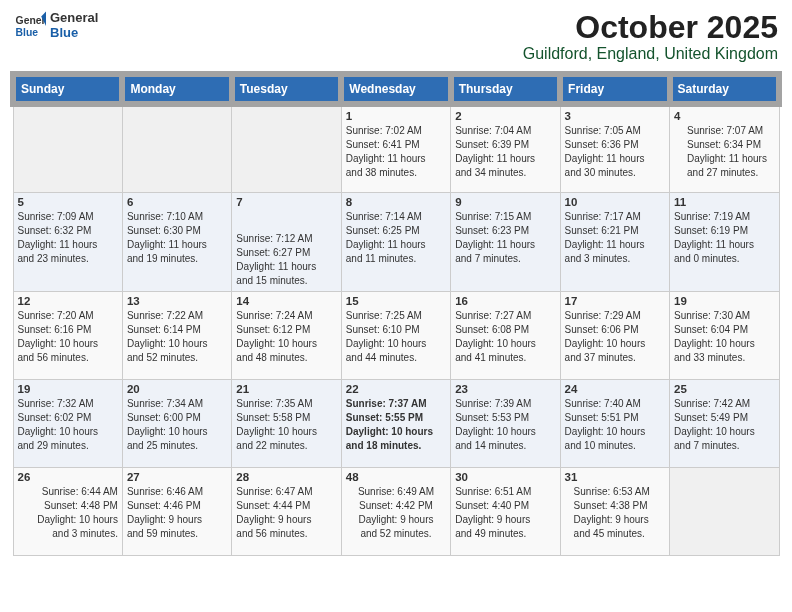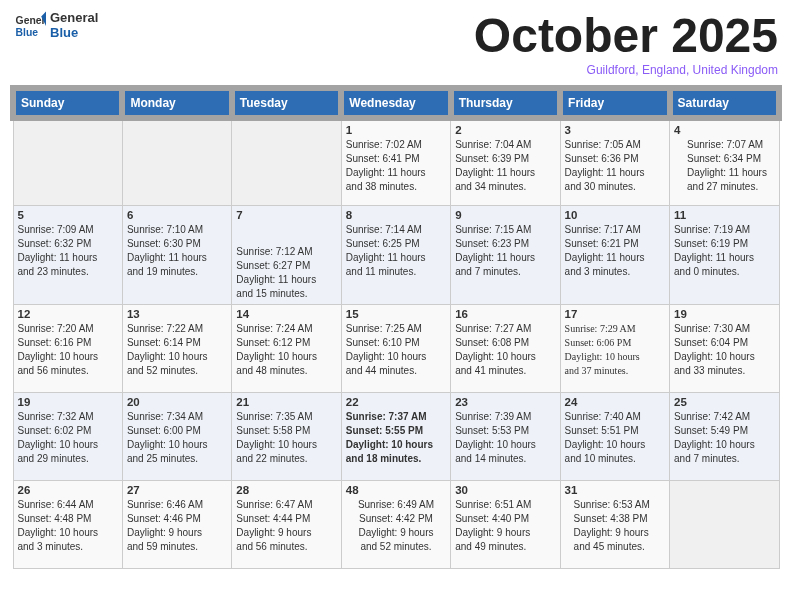--- a/index.html
+++ b/index.html
@@ -24,28 +24,28 @@
     }
     .logo-icon {
       width: 32px;
       height: 32px;
       margin-right: 4px;
     }
     .title-block {
       text-align: right;
     }
     .month-title {
-      font-size: 48px;
+      font-size: 32px;
       font-weight: bold;
       color: #222;
       line-height: 1.1;
     }
     .location {
-      font-size: 12px;
-      color: #8b5cf6;
+      font-size: 16px;
+      color: #14532d;
     }
     table {
       width: 100%;
       border-collapse: collapse;
       table-layout: fixed;
     }
     thead tr th {
       background-color: #2e6db4;
       color: #fff;
       font-size: 12px;
@@ -234,21 +234,21 @@
         </td>
         <td>
           <span class="day-number">16</span>
           <div class="day-info" style="white-space: pre-line;">Sunrise: 7:27 AM
 Sunset: 6:08 PM
 Daylight: 10 hours
 and 41 minutes.</div>
         </td>
         <td>
           <span class="day-number">17</span>
-          <div class="day-info" style="white-space: pre-line; font-family: Liberation Serif, serif;">Sunrise: 7:29 AM
+          <div class="day-info" style="white-space: pre-line;">Sunrise: 7:29 AM
 Sunset: 6:06 PM
 Daylight: 10 hours
 and 37 minutes.</div>
         </td>
         <td>
           <span class="day-number">19</span>
           <div class="day-info" style="white-space: pre-line;">Sunrise: 7:30 AM
 Sunset: 6:04 PM
 Daylight: 10 hours
 and 33 minutes.</div>
@@ -301,21 +301,21 @@
           <span class="day-number">25</span>
           <div class="day-info" style="white-space: pre-line;">Sunrise: 7:42 AM
 Sunset: 5:49 PM
 Daylight: 10 hours
 and 7 minutes.</div>
         </td>
       </tr>
       <tr>
         <td>
           <span class="day-number">26</span>
-          <div class="day-info" style="white-space: pre-line;">Sunrise: 6:44 AM
+          <div class="day-info" style="white-space: pre-line; text-align: right;">Sunrise: 6:44 AM
 Sunset: 4:48 PM
 Daylight: 10 hours
 and 3 minutes.</div>
         </td>
         <td>
           <span class="day-number">27</span>
           <div class="day-info" style="white-space: pre-line;">Sunrise: 6:46 AM
 Sunset: 4:46 PM
 Daylight: 9 hours
 and 59 minutes.</div>

